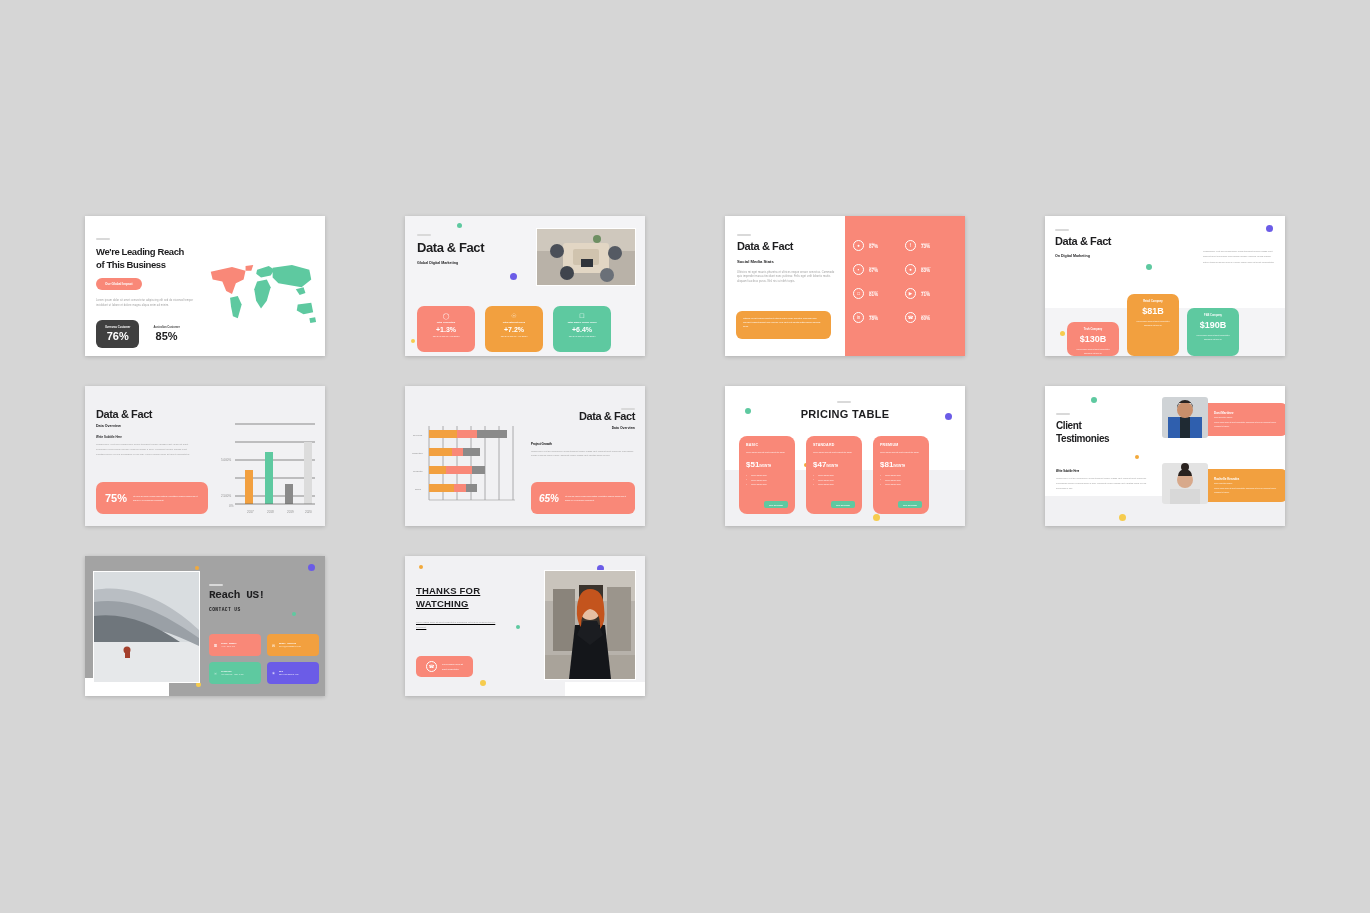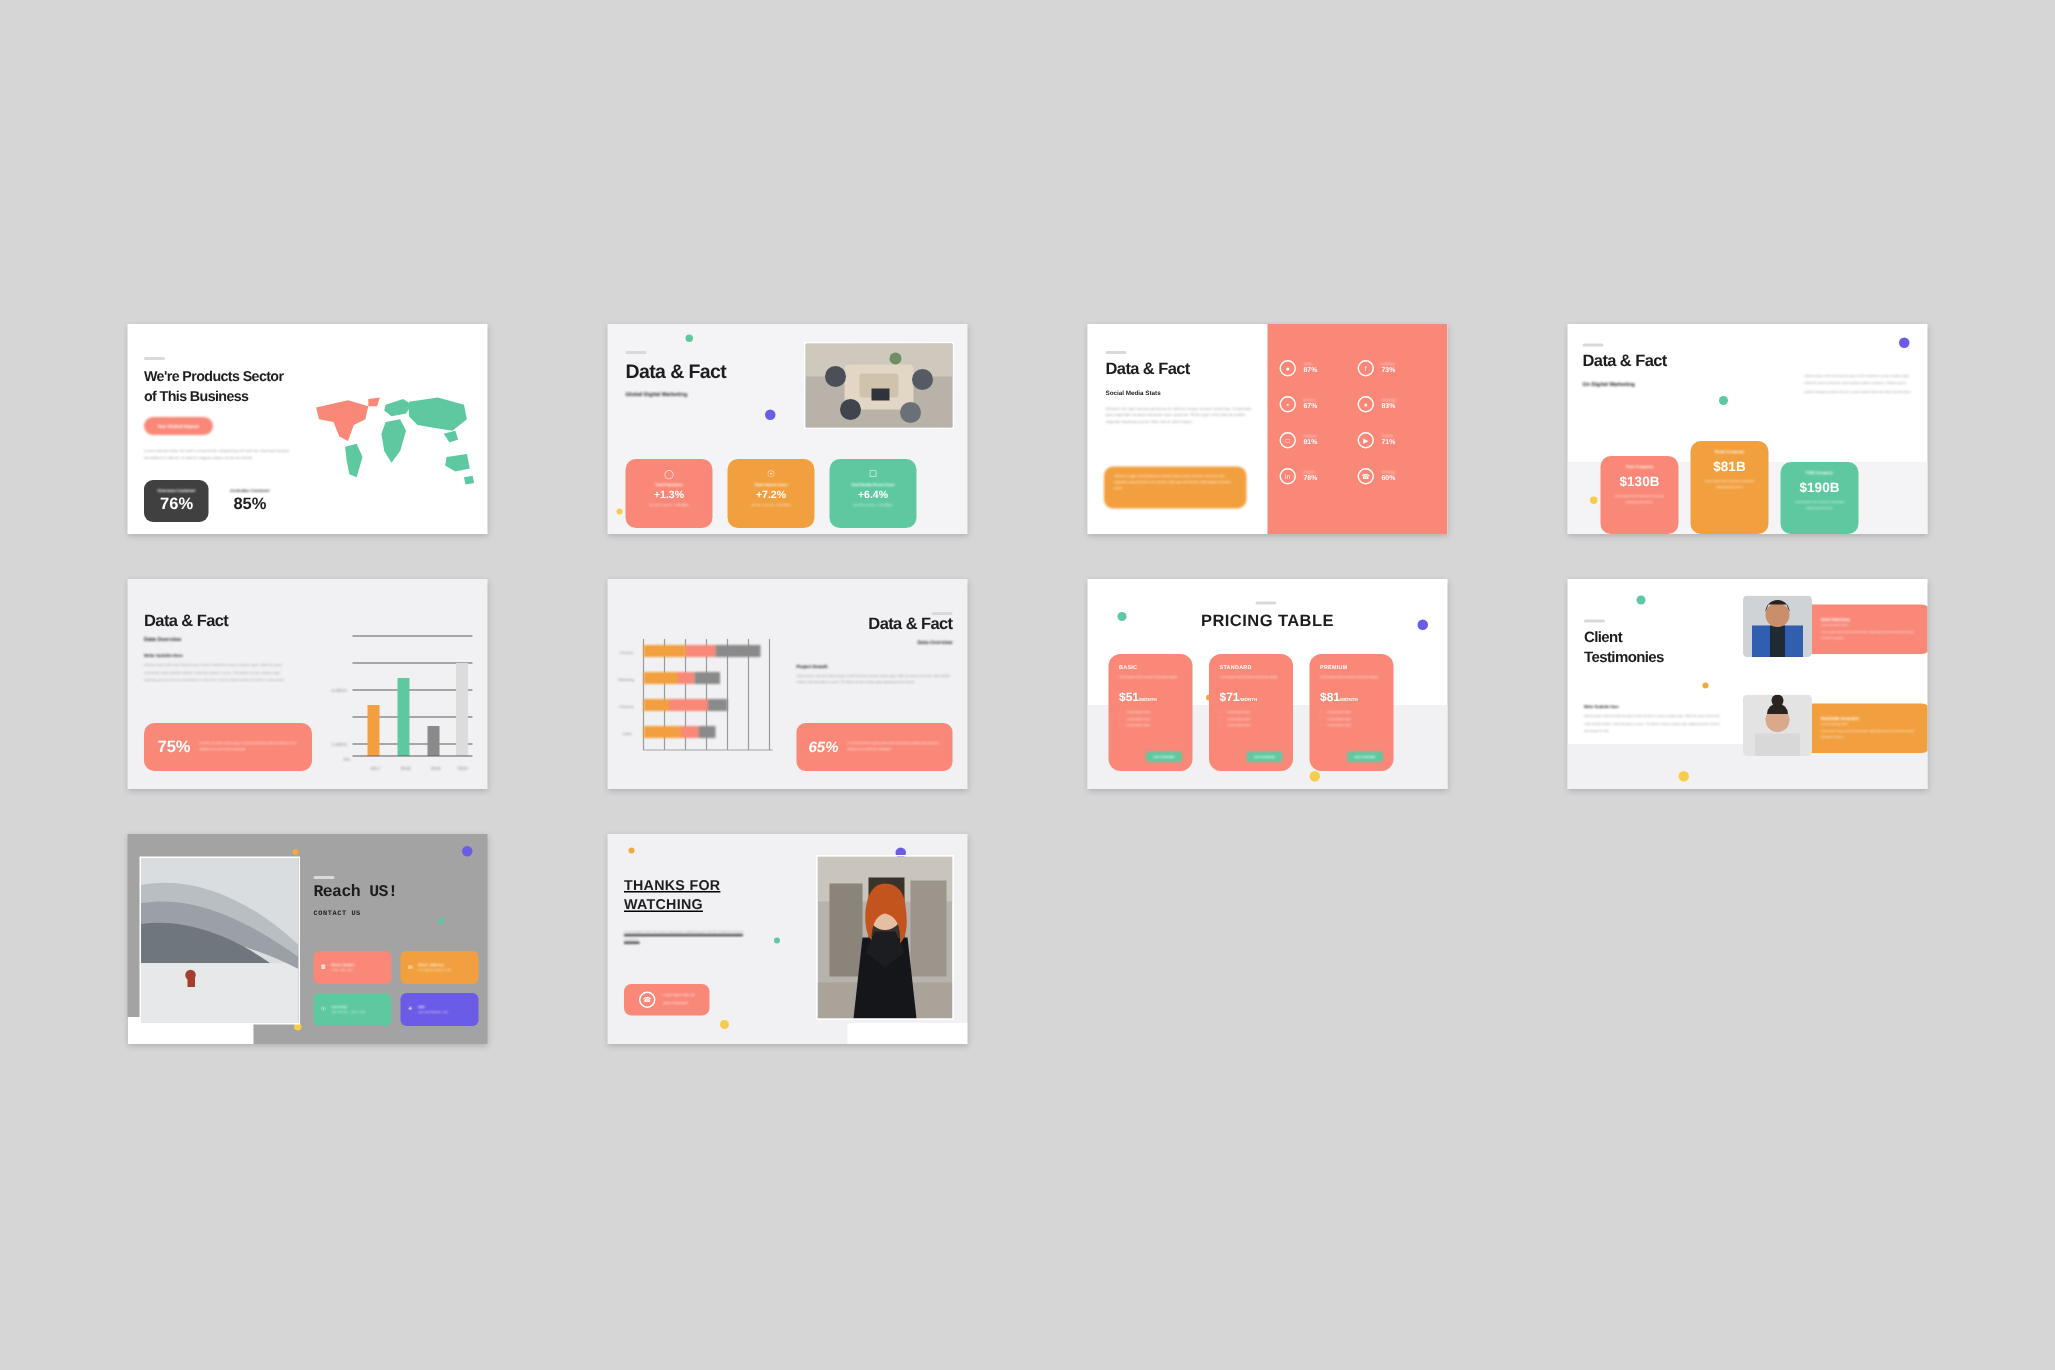--- a/index.html
+++ b/index.html
@@ -213,21 +213,21 @@
 </style>
 </head>
 <body>
 
 <div class="deck">
 
   <div class="slide s1">
     <div class="txt">
       <div class="eyebrow"></div>
       <div class="h1" style="margin-top:5px">
-        <div>We're Products Sector</div>
+        <div>We're Leading Reach</div>
         <div>of This Business</div>
       </div>
       <div class="btn blur">Our Global Impact</div>
       <div class="para blur mini">Lorem ipsum dolor sit amet consectetur adipiscing elit sed do eiusmod tempor incididunt ut labore et dolore magna aliqua enim ad minim.</div>
     </div>
     <div class="stats">
       <div class="statbox">
         <div class="lab blur">Overseas Customer</div>
         <div class="val">76%</div>
       </div>
@@ -380,21 +380,21 @@
     <div class="dot purple" style="width:7px;height:7px;right:12px;top:9px;"></div>
     <div class="dot green" style="width:6px;height:6px;left:101px;top:48px;"></div>
     <div class="dot yellow" style="width:5px;height:5px;left:15px;top:115px;"></div>
     <div style="position:absolute;left:10px;top:13px;">
       <div class="eyebrow"></div>
       <div class="h1" style="margin-top:4px">Data &amp; Fact</div>
       <div class="sub blur" style="font-size:3.6px;margin-top:7px">On Digital Marketing</div>
     </div>
     <div class="para2 blur">Ullamcorper velit sed ullamcorper morbi tincidunt ornare massa eget. Nibh sit amet commodo nulla facilisi nullam vehicula. Tellus mauris autem tempus iaculis urna id. Lorem ipsum dolor sit amet consectetur.</div>
     <div class="cards">
-      <div class="c" style="background:#f98878;height:52px">
+      <div class="c" style="background:#f98878;height:34px">
         <div class="lb blur">Tech Company</div>
         <div class="vl">$130B</div>
         <div class="nt blur">Lorem ipsum dolor sit amet consectetur adipiscing elit sed do.</div>
       </div>
       <div class="c" style="background:#f2a03f;height:62px">
         <div class="lb blur">Retail Company</div>
         <div class="vl">$81B</div>
         <div class="nt blur">Lorem ipsum dolor sit amet consectetur adipiscing elit sed do.</div>
       </div>
       <div class="c" style="background:#5ec9a0;height:48px">
@@ -506,21 +506,21 @@
         <ul>
           <li class="blur">Lorem ipsum dolor</li>
           <li class="blur">Lorem ipsum dolor</li>
           <li class="blur">Lorem ipsum dolor</li>
         </ul>
         <div class="go blur">GET STARTED</div>
       </div>
       <div class="p">
         <div class="nm">STANDARD</div>
         <div class="ds blur">Lorem ipsum dolor sit amet consectetur adipis.</div>
-        <div class="pr"><span style="font-size:8px">$71</span><span>/MONTH</span></div>
+        <div class="pr"><span style="font-size:8px">$47</span><span>/MONTH</span></div>
         <ul>
           <li class="blur">Lorem ipsum dolor</li>
           <li class="blur">Lorem ipsum dolor</li>
           <li class="blur">Lorem ipsum dolor</li>
         </ul>
         <div class="go blur">GET STARTED</div>
       </div>
       <div class="p">
         <div class="nm">PREMIUM</div>
         <div class="ds blur">Lorem ipsum dolor sit amet consectetur adipis.</div>

